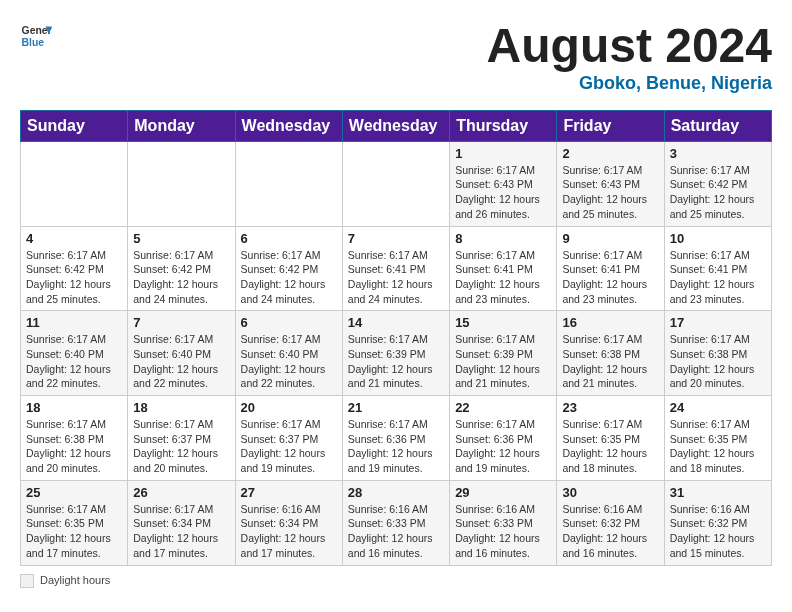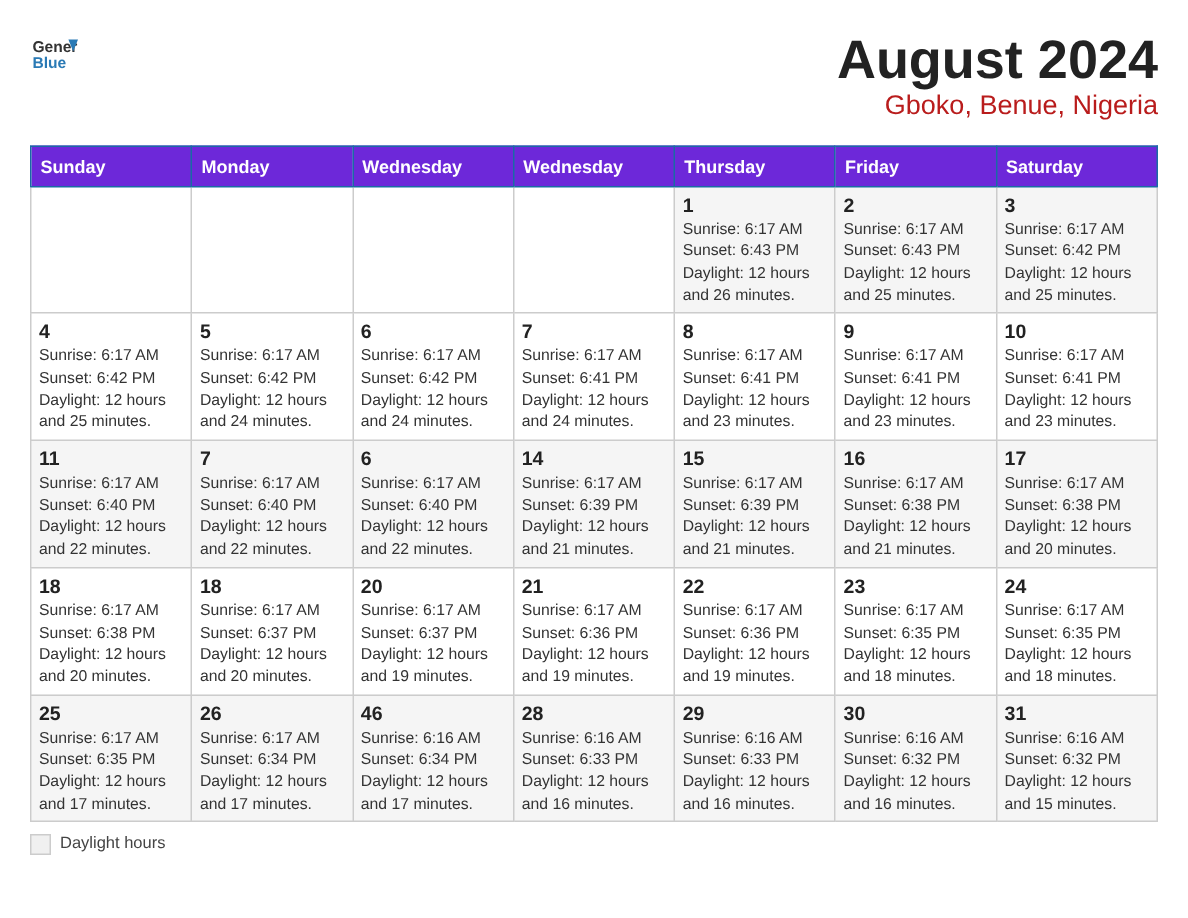--- a/index.html
+++ b/index.html
@@ -22,41 +22,41 @@
       gap: 4px;
     }
     .logo-icon {
       width: 32px;
       height: 32px;
     }
     .title-block {
       text-align: right;
     }
     .title-block h1 {
-      font-size: 36px;
+      font-size: 48px;
       font-weight: bold;
       color: #222;
       line-height: 1.1;
     }
     .title-block h2 {
       font-size: 18px;
-      font-weight: normal;
-      color: #b91c1c;
+      font-weight: bold;
+      color: #0369a1;
     }
     table {
       width: 100%;
       border-collapse: collapse;
       font-size: 11px;
     }
     thead tr th {
-      background-color: #6d28d9;
+      background-color: #4c1d95;
       color: #fff;
       text-align: left;
       padding: 6px 6px;
-      font-size: 12px;
+      font-size: 16px;
       font-weight: bold;
       border: 1px solid #1a6aa5;
     }
     tbody tr td {
       border: 1px solid #ccc;
       vertical-align: top;
       padding: 4px 5px;
       width: 107px;
       min-height: 80px;
       background: #fff;
@@ -313,21 +313,21 @@
 and 17 minutes.</div>
         </td>
         <td>
           <div class="day-number">26</div>
           <div class="day-info" style="white-space: pre-line;">Sunrise: 6:17 AM
 Sunset: 6:34 PM
 Daylight: 12 hours
 and 17 minutes.</div>
         </td>
         <td>
-          <div class="day-number">46</div>
+          <div class="day-number">27</div>
           <div class="day-info" style="white-space: pre-line;">Sunrise: 6:16 AM
 Sunset: 6:34 PM
 Daylight: 12 hours
 and 17 minutes.</div>
         </td>
         <td>
           <div class="day-number">28</div>
           <div class="day-info" style="white-space: pre-line;">Sunrise: 6:16 AM
 Sunset: 6:33 PM
 Daylight: 12 hours

